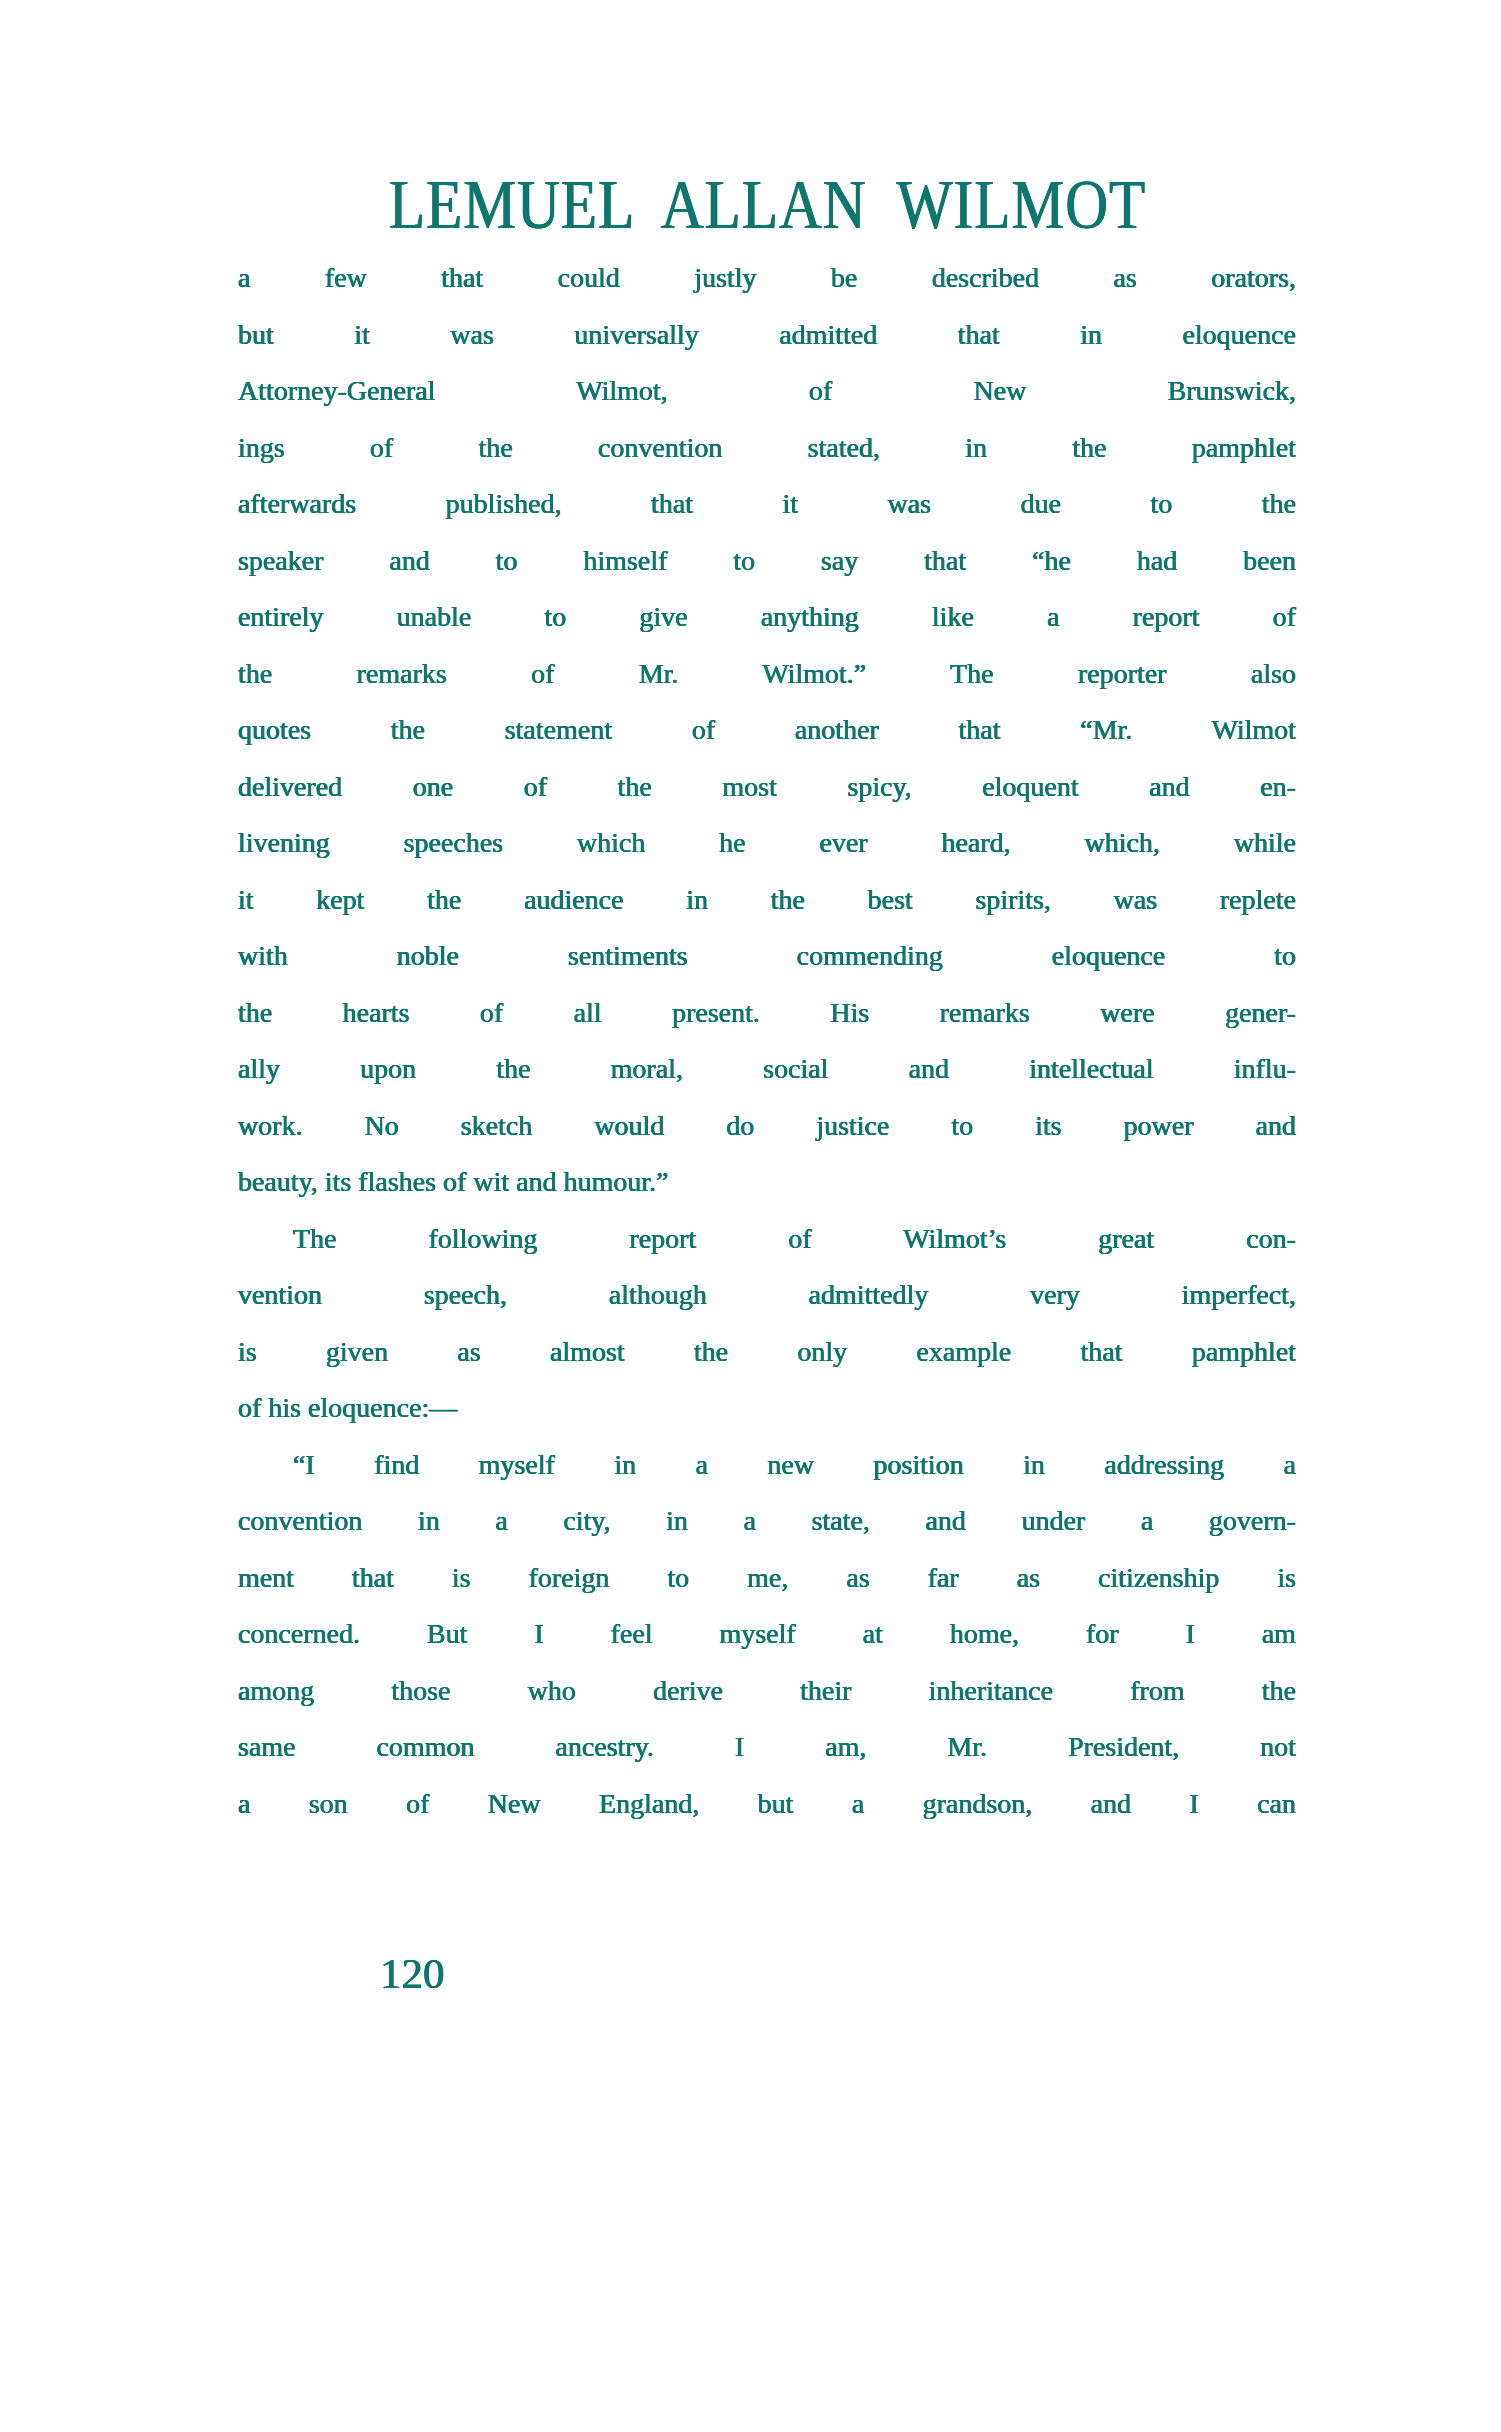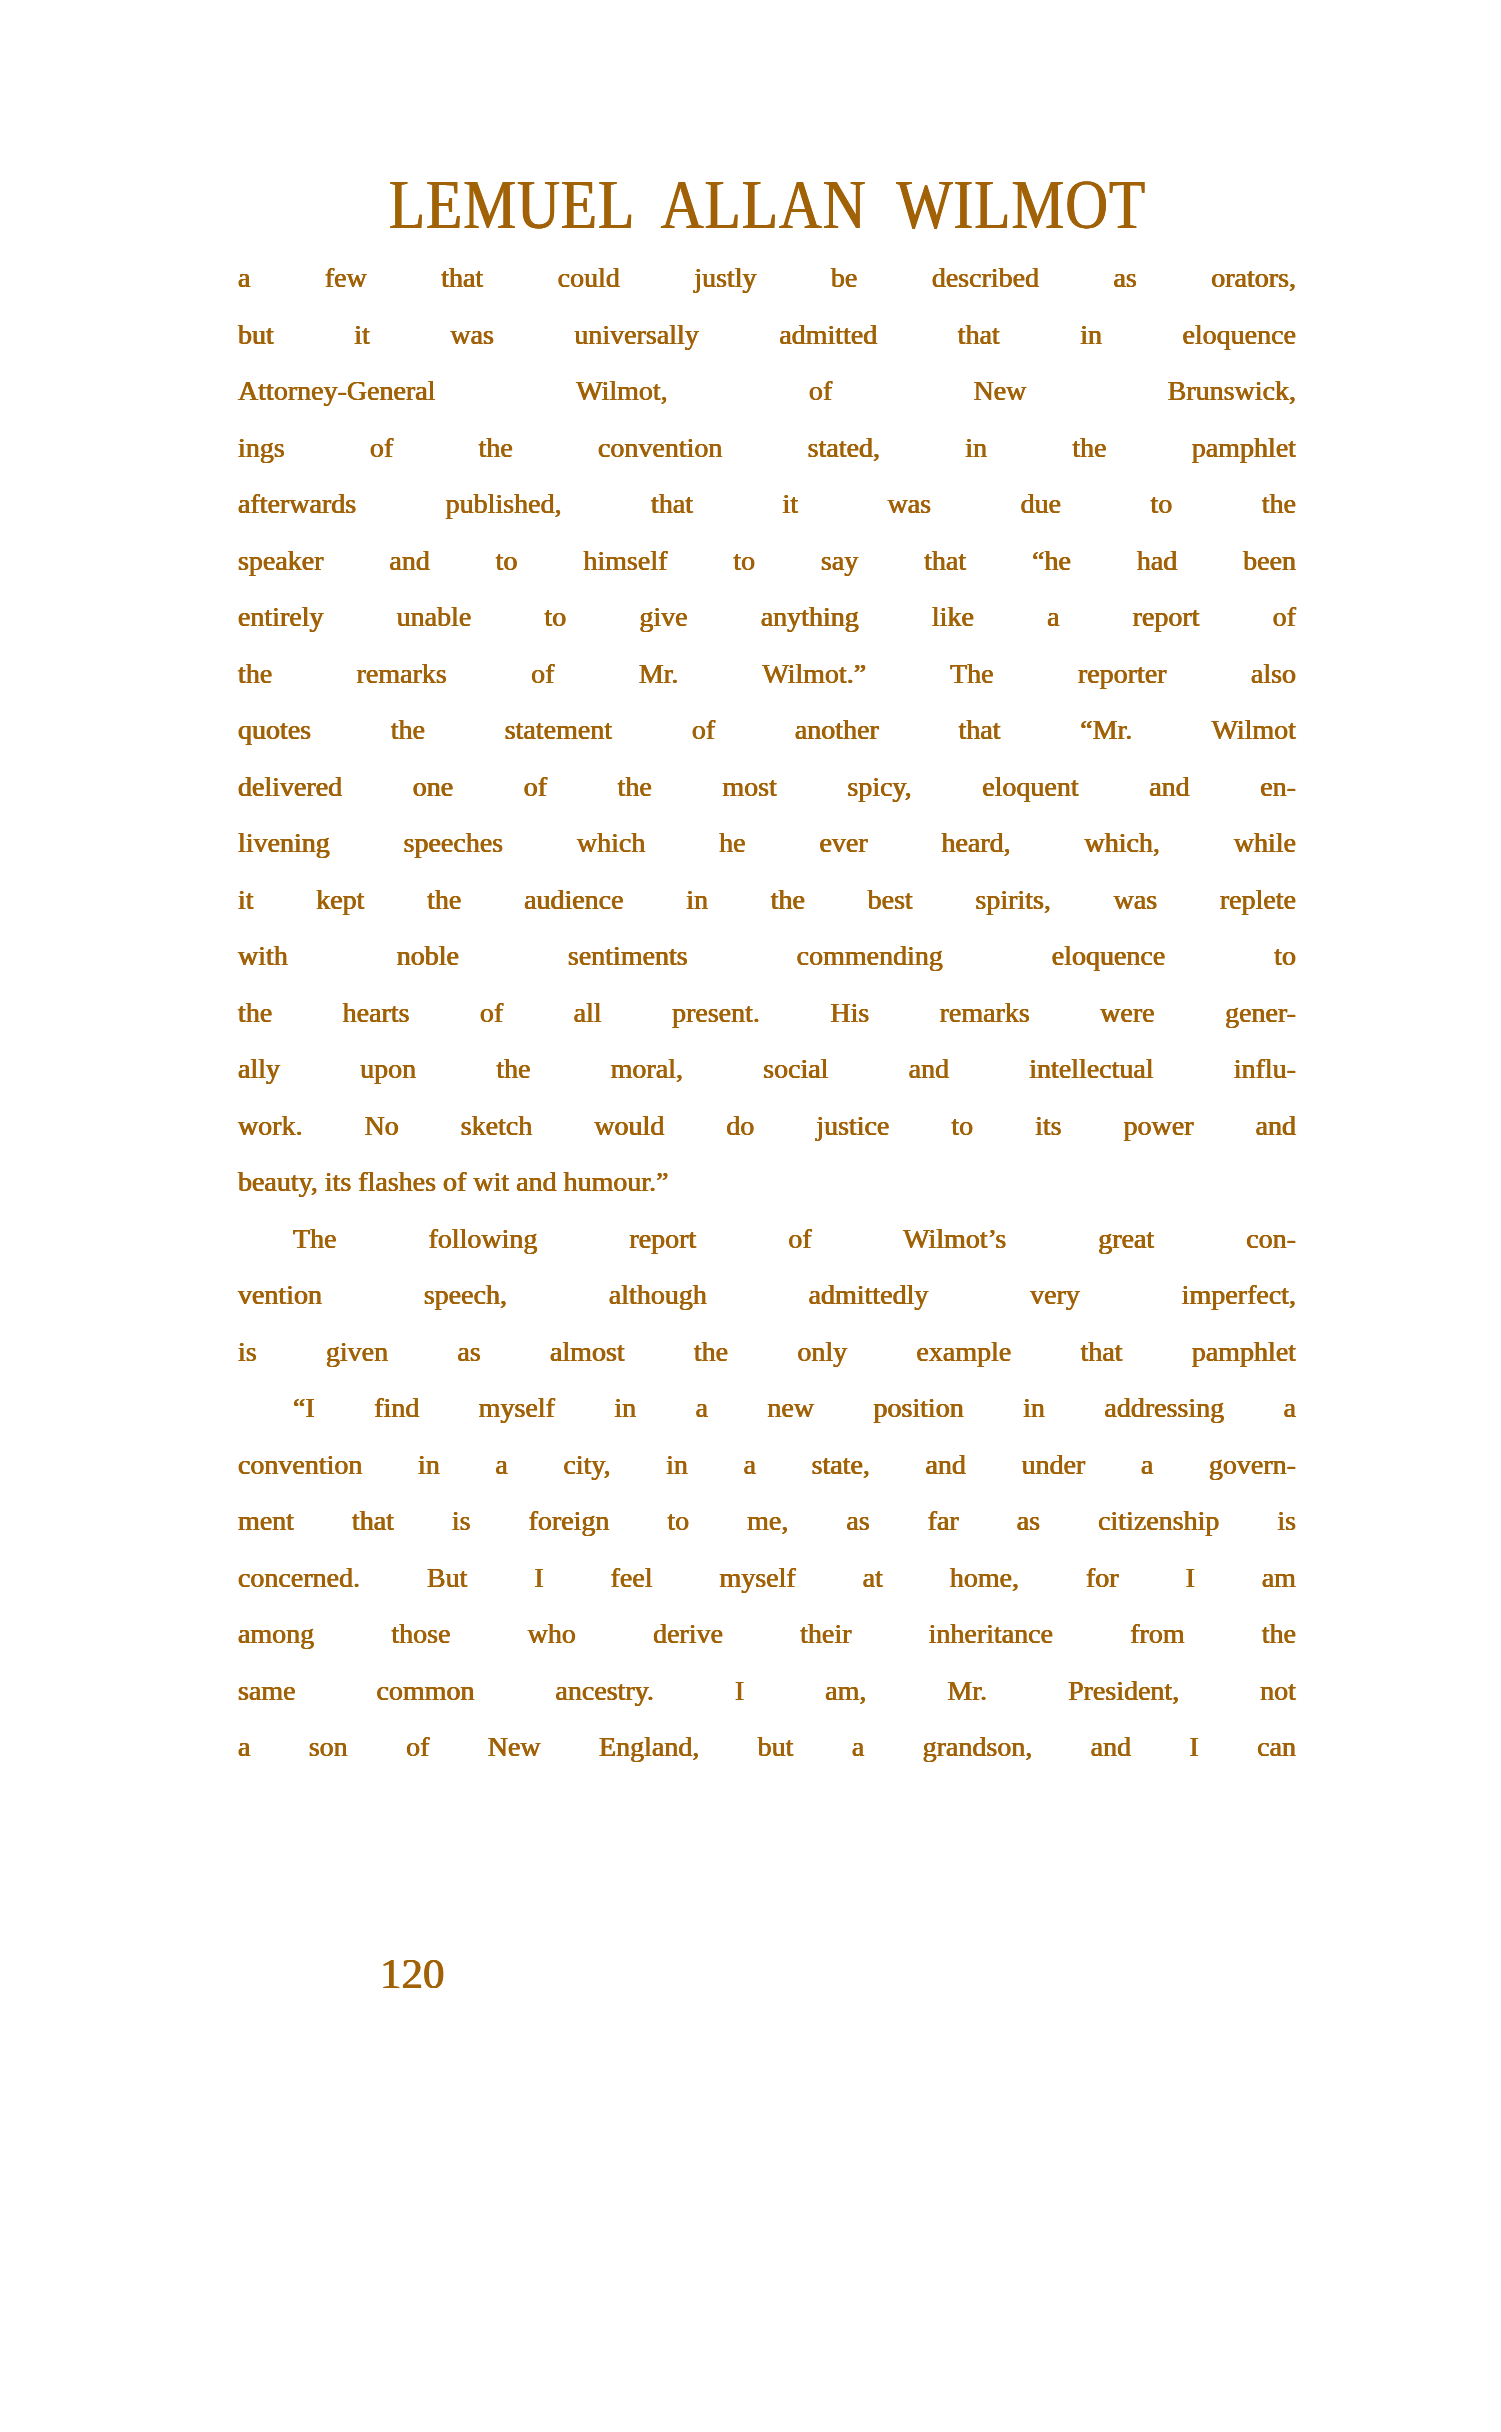--- a/index.html
+++ b/index.html
@@ -7,21 +7,21 @@
     padding: 0;
     background: #ffffff;
   }
   .page {
     position: relative;
     width: 1501px;
     height: 2432px;
     background: #ffffff;
     overflow: hidden;
     font-family: "Liberation Serif", "DejaVu Serif", serif;
-    color: #a16207;
+    color: #0f766e;
   }
   .column {
     position: absolute;
     left: 238px;
     width: 1058px;
   }
   .header-row {
     top: 168px;
     text-align: center;
   }
@@ -84,20 +84,21 @@
     <div class="line">livening speeches which he ever heard, which, while</div>
     <div class="line">it kept the audience in the best spirits, was replete</div>
     <div class="line">with noble sentiments commending eloquence to</div>
     <div class="line">the hearts of all present. His remarks were gener-</div>
     <div class="line">ally upon the moral, social and intellectual influ-</div>
     <div class="line">work. No sketch would do justice to its power and</div>
     <div class="line lastline">beauty, its flashes of wit and humour.”</div>
     <div class="line indent">The following report of Wilmot’s great con-</div>
     <div class="line">vention speech, although admittedly very imperfect,</div>
     <div class="line">is given as almost the only example that pamphlet</div>
+    <div class="line lastline">of his eloquence:—</div>
     <div class="line indent">“I find myself in a new position in addressing a</div>
     <div class="line">convention in a city, in a state, and under a govern-</div>
     <div class="line">ment that is foreign to me, as far as citizenship is</div>
     <div class="line">concerned. But I feel myself at home, for I am</div>
     <div class="line">among those who derive their inheritance from the</div>
     <div class="line">same common ancestry. I am, Mr. President, not</div>
     <div class="line">a son of New England, but a grandson, and I can</div>
   </div>
 
   <div class="page-number">120</div>

